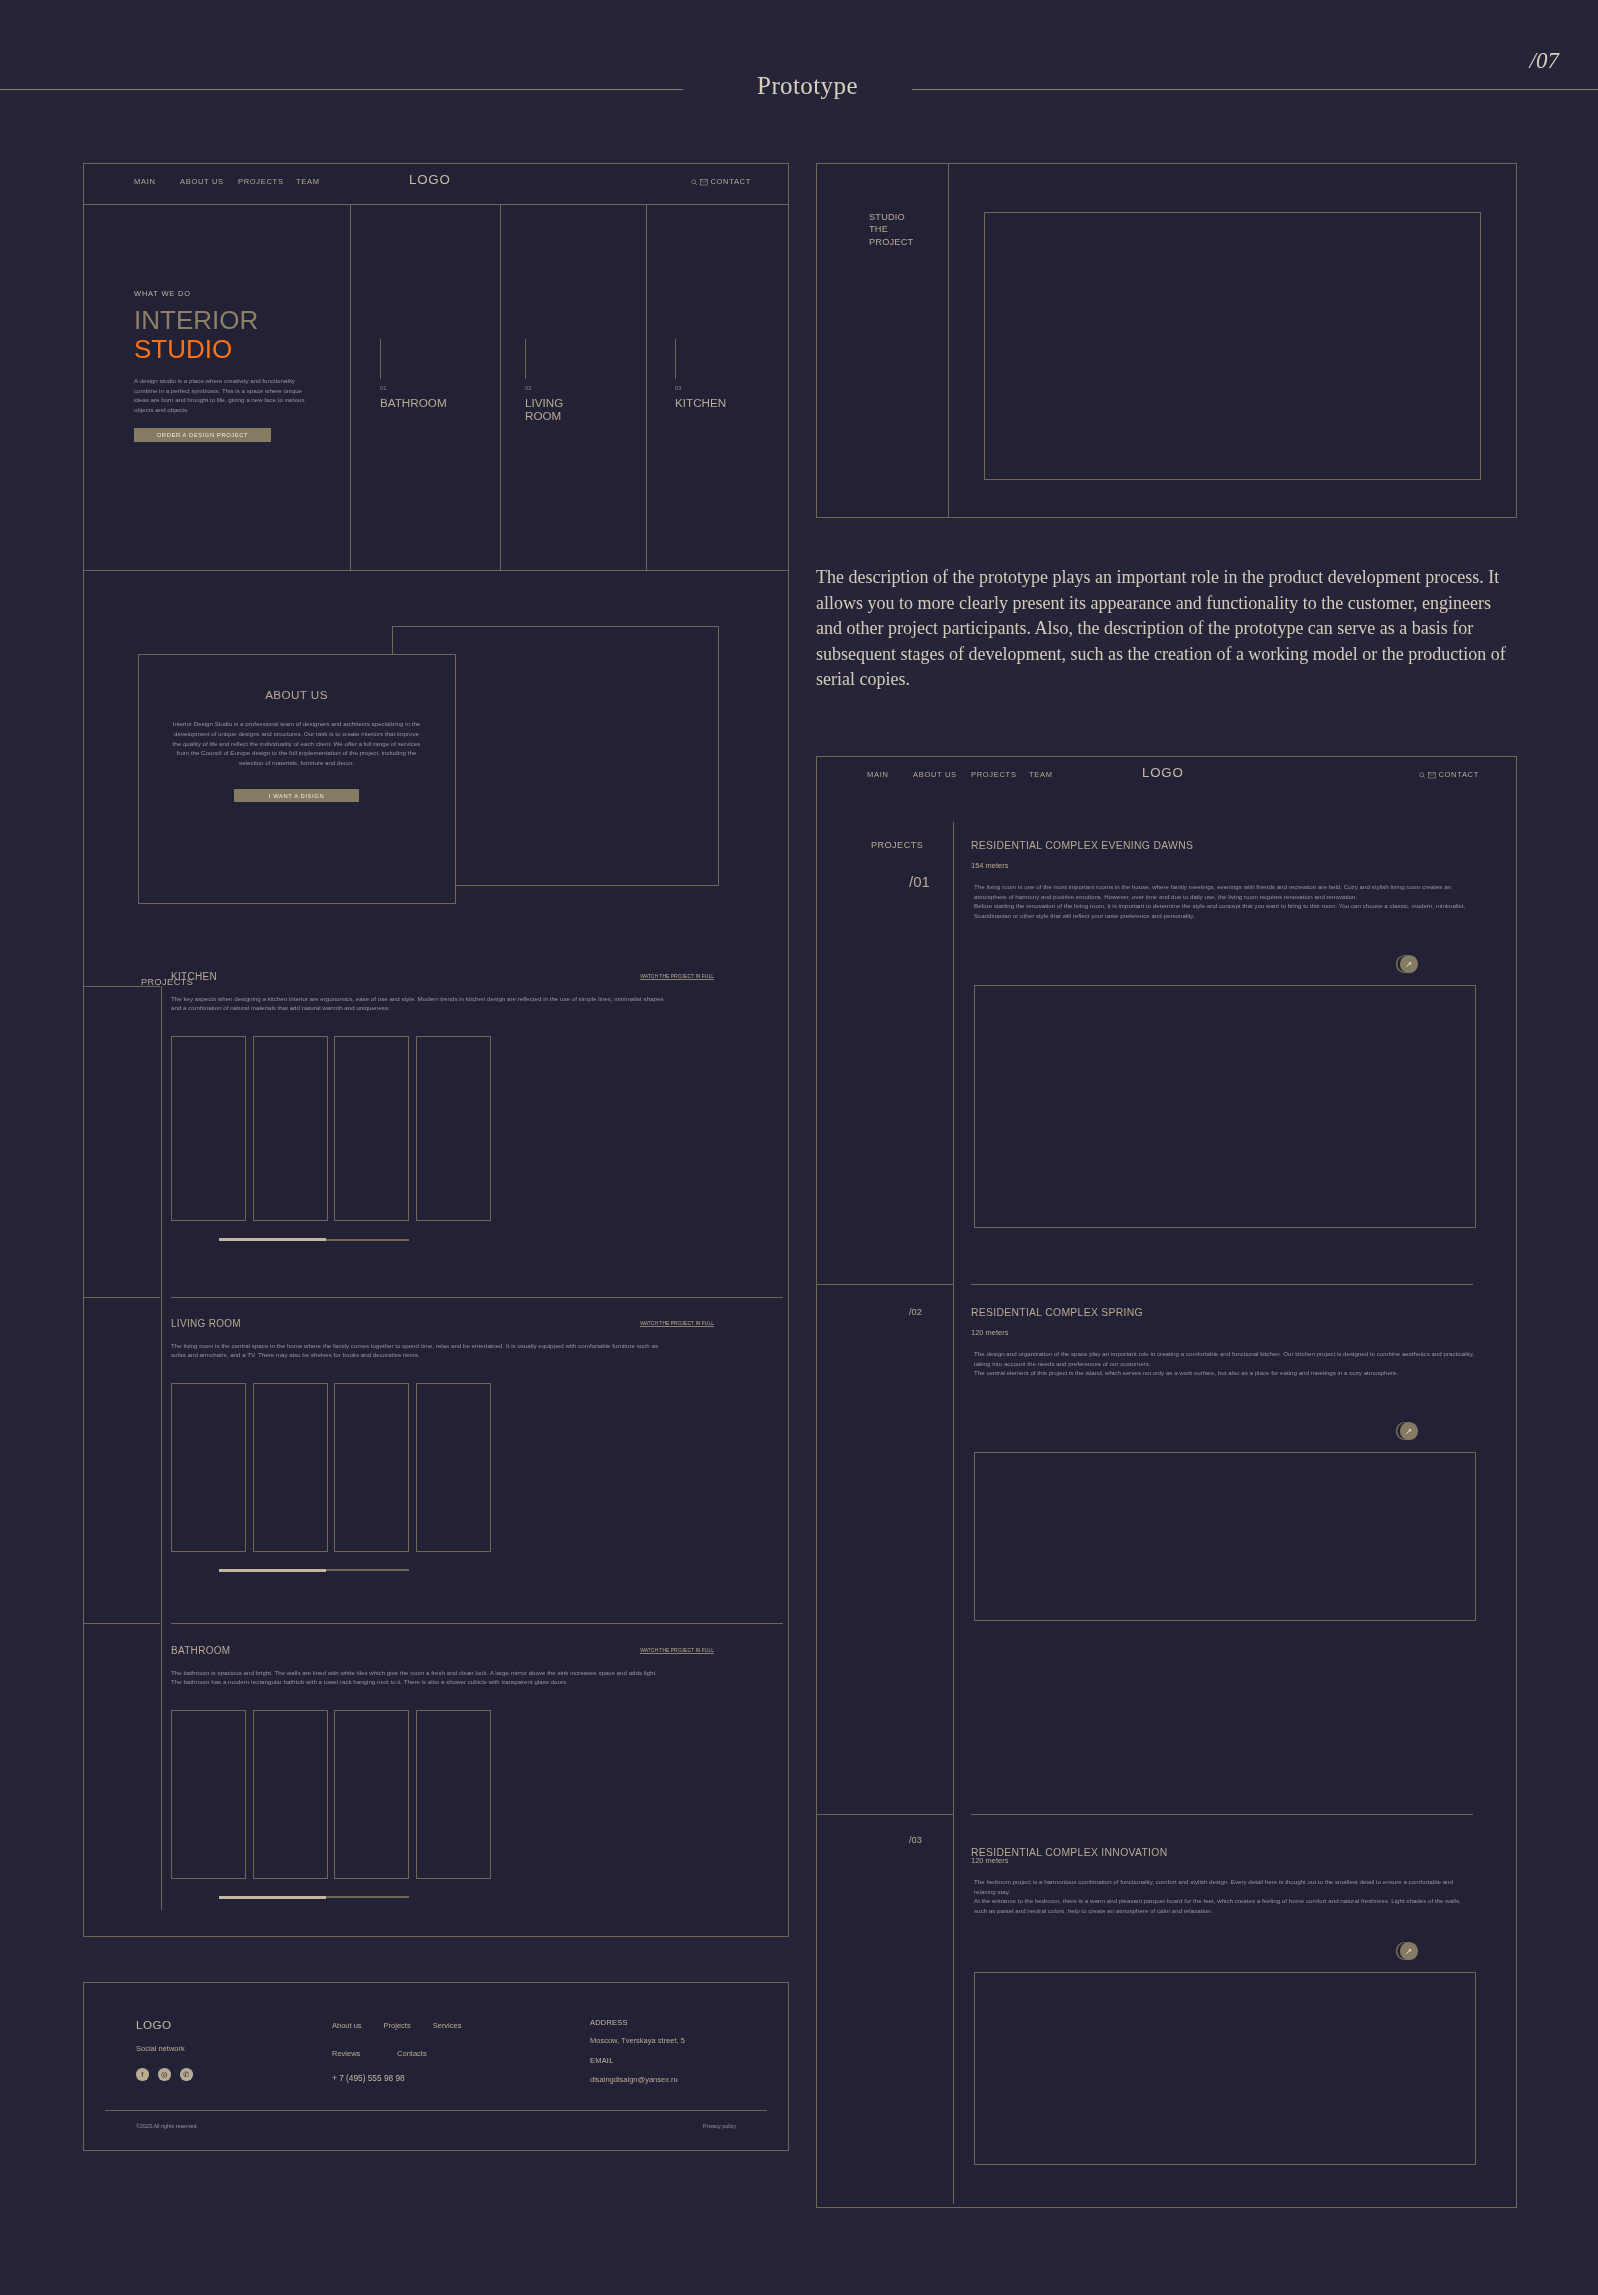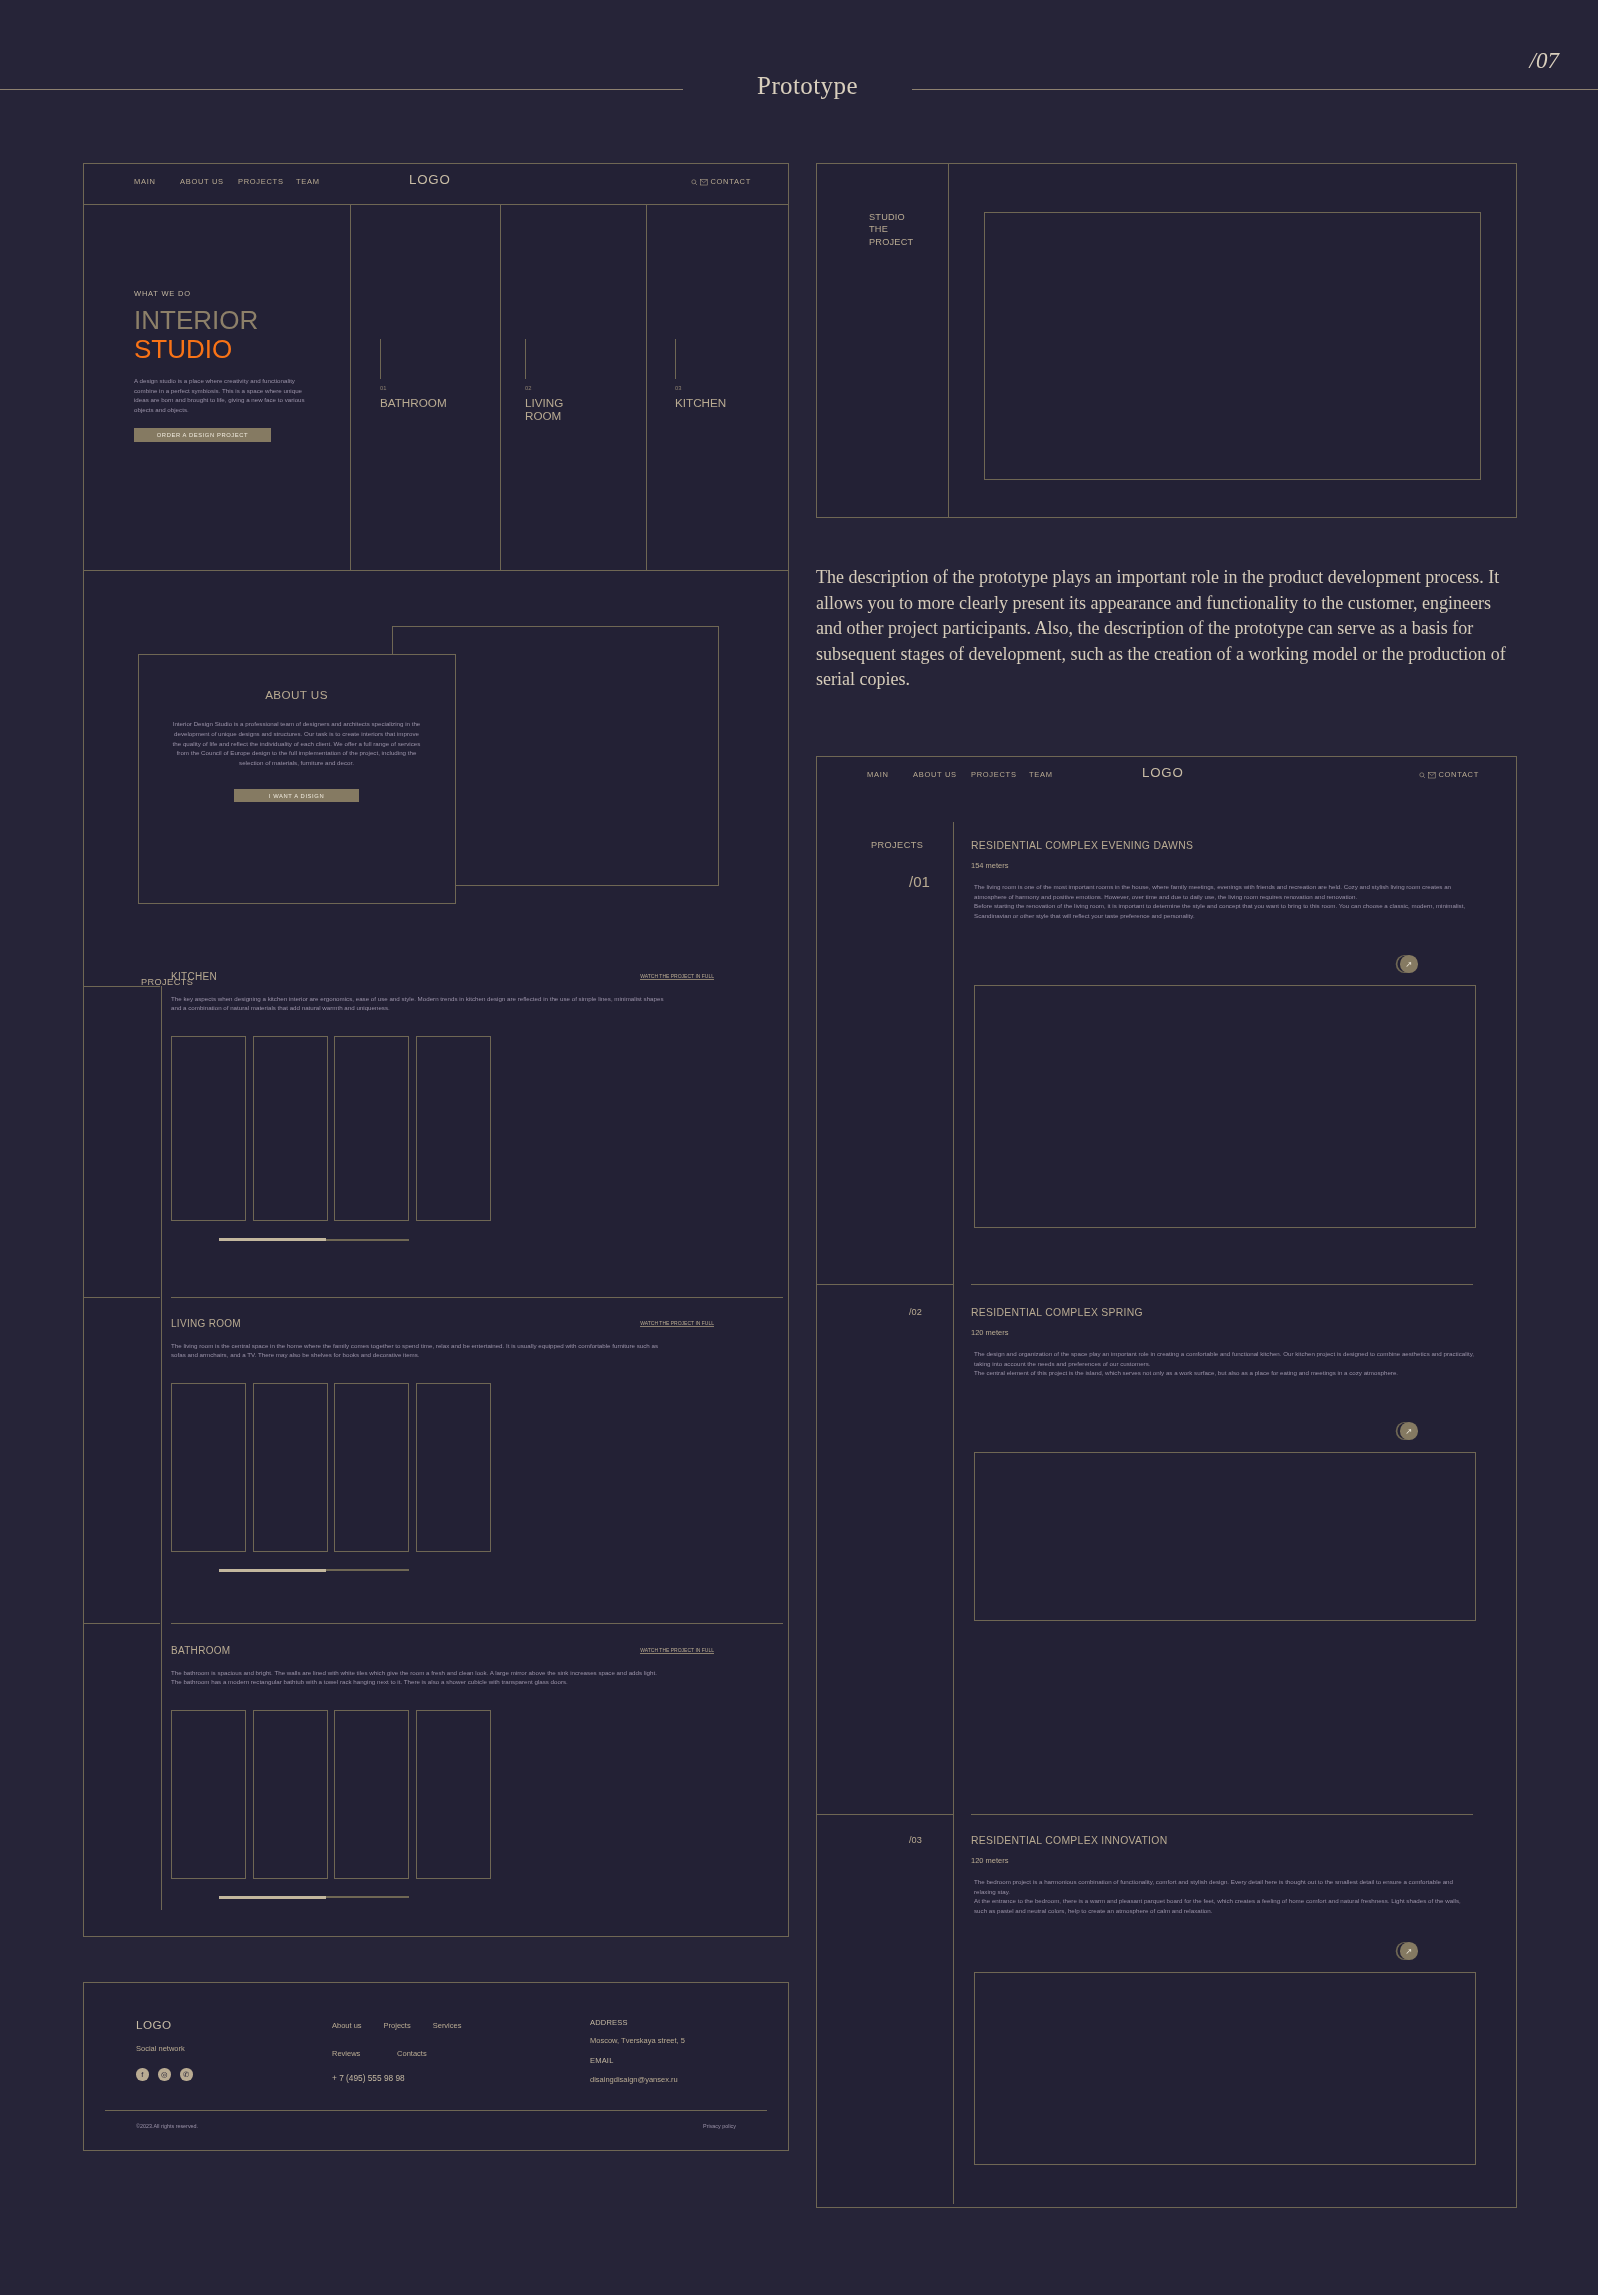--- a/index.html
+++ b/index.html
@@ -274,21 +274,21 @@
       <div class="txt" style="position:absolute;left:157px;top:42px;width:500px;white-space:pre-line;">The design and organization of the space play an important role in creating a comfortable and functional kitchen. Our kitchen project is designed to combine aesthetics and practicality, taking into account the needs and preferences of our customers.
 The central element of this project is the island, which serves not only as a work surface, but also as a place for eating and meetings in a cozy atmosphere.</div>
       <div class="round-btn" style="position:absolute;left:583px;top:115px;">↗</div>
       <div class="ph" style="position:absolute;left:157px;top:145px;width:500px;height:167px;"></div>
     </div>
     <div class="inner-line" style="left:-0.8px;top:1057px;width:137px;height:0.8px;"></div>
     <div class="inner-line" style="left:154px;top:1057px;width:502px;height:0.8px;"></div>
 
     <div style="position:absolute;left:0;top:1078px;width:699px;">
       <div style="position:absolute;left:92px;top:0;font-size:9.2px;color:#b9ab92;">/03</div>
-      <div style="position:absolute;left:154px;top:0;font-size:10.4px;color:#b9ab92;letter-spacing:0.3px;">RESIDENTIAL COMPLEX INNOVATION</div>
+      <div style="position:absolute;left:154px;top:12px;font-size:10.4px;color:#b9ab92;letter-spacing:0.3px;">RESIDENTIAL COMPLEX INNOVATION</div>
       <div style="position:absolute;left:154px;top:21px;font-size:7.5px;color:#b9ab92;">120 meters</div>
       <div class="txt" style="position:absolute;left:157px;top:42px;width:500px;white-space:pre-line;">The bedroom project is a harmonious combination of functionality, comfort and stylish design. Every detail here is thought out to the smallest detail to ensure a comfortable and relaxing stay.
  At the entrance to the bedroom, there is a warm and pleasant parquet board for the feet, which creates a feeling of home comfort and natural freshness. Light shades of the walls, such as pastel and neutral colors, help to create an atmosphere of calm and relaxation.</div>
       <div class="round-btn" style="position:absolute;left:583px;top:107px;">↗</div>
       <div class="ph" style="position:absolute;left:157px;top:137px;width:500px;height:191px;"></div>
     </div>
   </div>
 
 </div>
 

